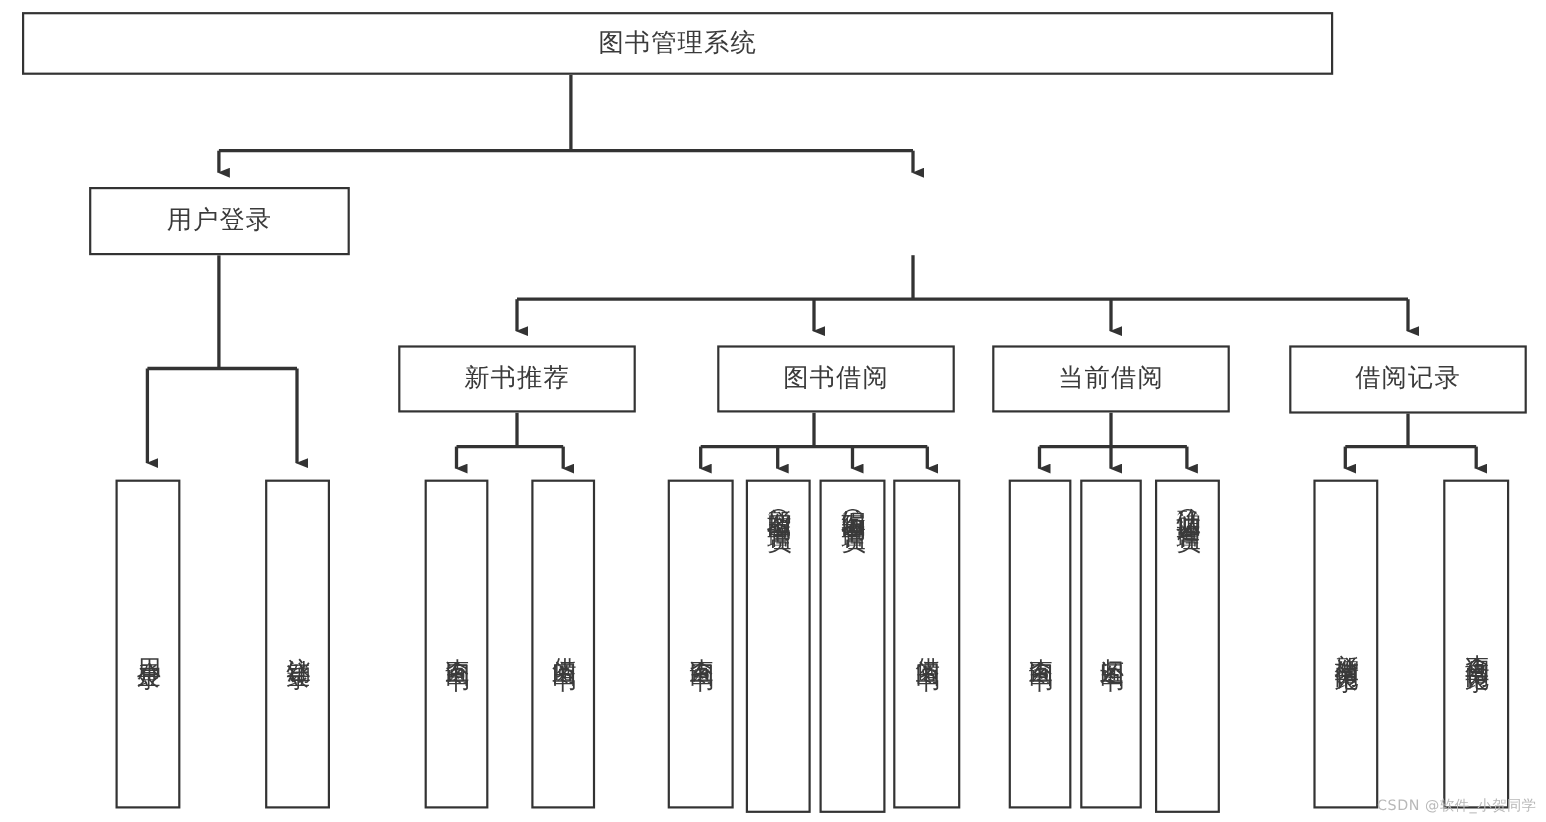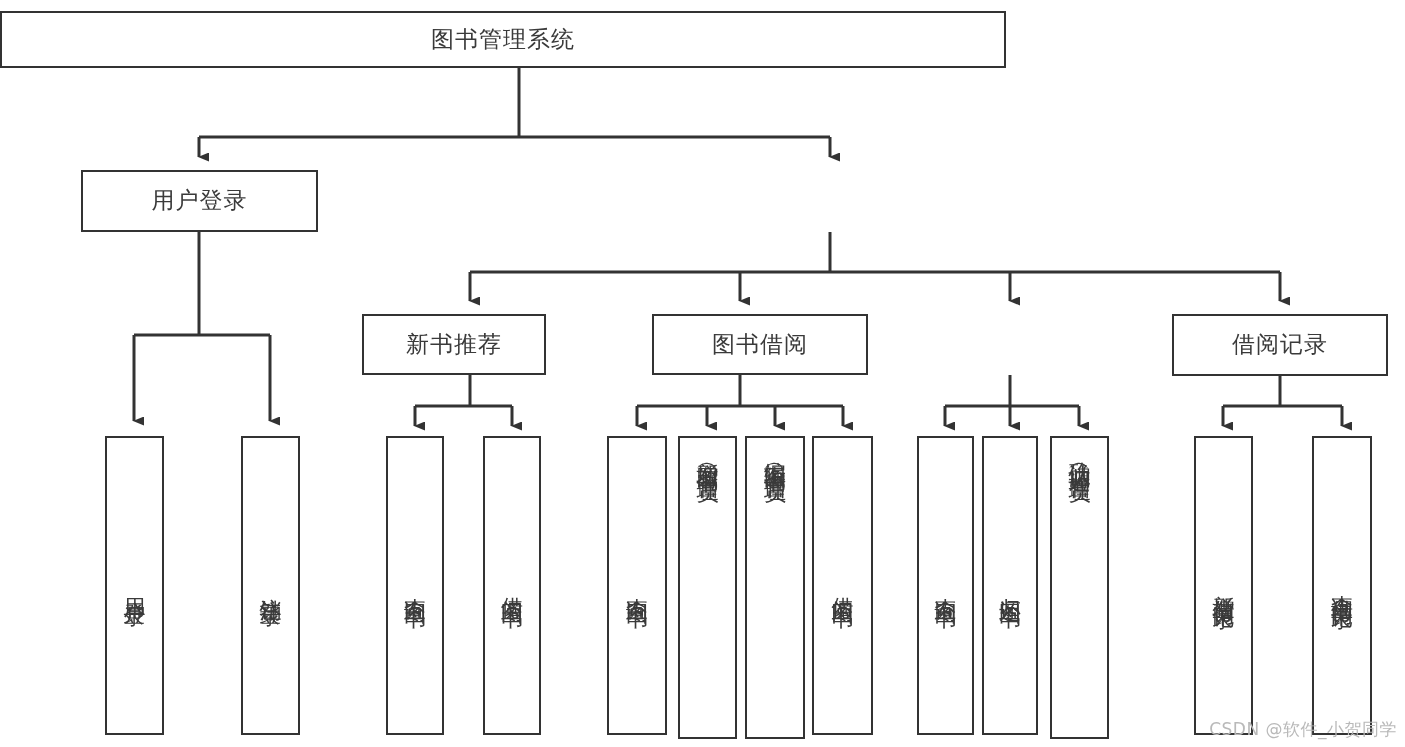--- a/index.html
+++ b/index.html
@@ -54,21 +54,21 @@
   }
   .node-label {
     display: block;
     line-height: 1.18;
     text-align: center;
   }
   .watermark {
     position: absolute;
     right: 8px;
     bottom: 6px;
-    font-size: 17px;
+    font-size: 13px;
     color: #b9b9b9;
     letter-spacing: 0.5px;
     white-space: nowrap;
     margin-left: 16px;
   }
 </style>
 </head>
 <body>
 
 <div id="diagram-root">
@@ -116,33 +116,36 @@
       <line x1="1010" y1="406" x2="1010" y2="426" marker-end="url(#arrowhead)"></line>
       <line x1="1079" y1="406" x2="1079" y2="426" marker-end="url(#arrowhead)"></line>
 
       <line x1="1280" y1="375" x2="1280" y2="406"></line>
       <line x1="1223" y1="406" x2="1342" y2="406"></line>
       <line x1="1223" y1="406" x2="1223" y2="426" marker-end="url(#arrowhead)"></line>
       <line x1="1342" y1="406" x2="1342" y2="426" marker-end="url(#arrowhead)"></line>
     </g>
   </svg>
 
-  <div class="node-box horizontal-node" style="left:0; top:11px; width:1006px; height:57px;">
+  <div class="node-box horizontal-node" style="left:20px; top:11px; width:1192px; height:57px;">
     <span class="node-label">图书管理系统</span>
   </div>
 
   <div class="node-box horizontal-node" style="left:81px; top:170px; width:237px; height:62px;">
     <span class="node-label">用户登录</span>
   </div>
 
-  <div class="node-box horizontal-node" style="left:362px; top:314px; width:184px; height:61px;">
+  <div class="node-box horizontal-node" style="left:362px; top:314px; width:216px; height:61px;">
     <span class="node-label">新书推荐</span>
   </div>
   <div class="node-box horizontal-node" style="left:632px; top:314px; width:216px; height:61px;margin-left:20px;">
     <span class="node-label">图书借阅</span>
+  </div>
+  <div class="node-box horizontal-node" style="left:902px; top:314px; width:216px; height:61px;">
+    <span class="node-label">当前借阅</span>
   </div>
   <div class="node-box horizontal-node" style="left:1172px; top:314px; width:216px; height:62px;">
     <span class="node-label">借阅记录</span>
   </div>
 
   <div class="node-box vertical-node" style="left:105px; top:436px; width:59px; height:299px;">
     <span class="node-label">用户登录</span>
   </div>
   <div class="node-box vertical-node" style="left:241px; top:436px; width:59px; height:299px;">
     <span class="node-label">注销登录</span>

